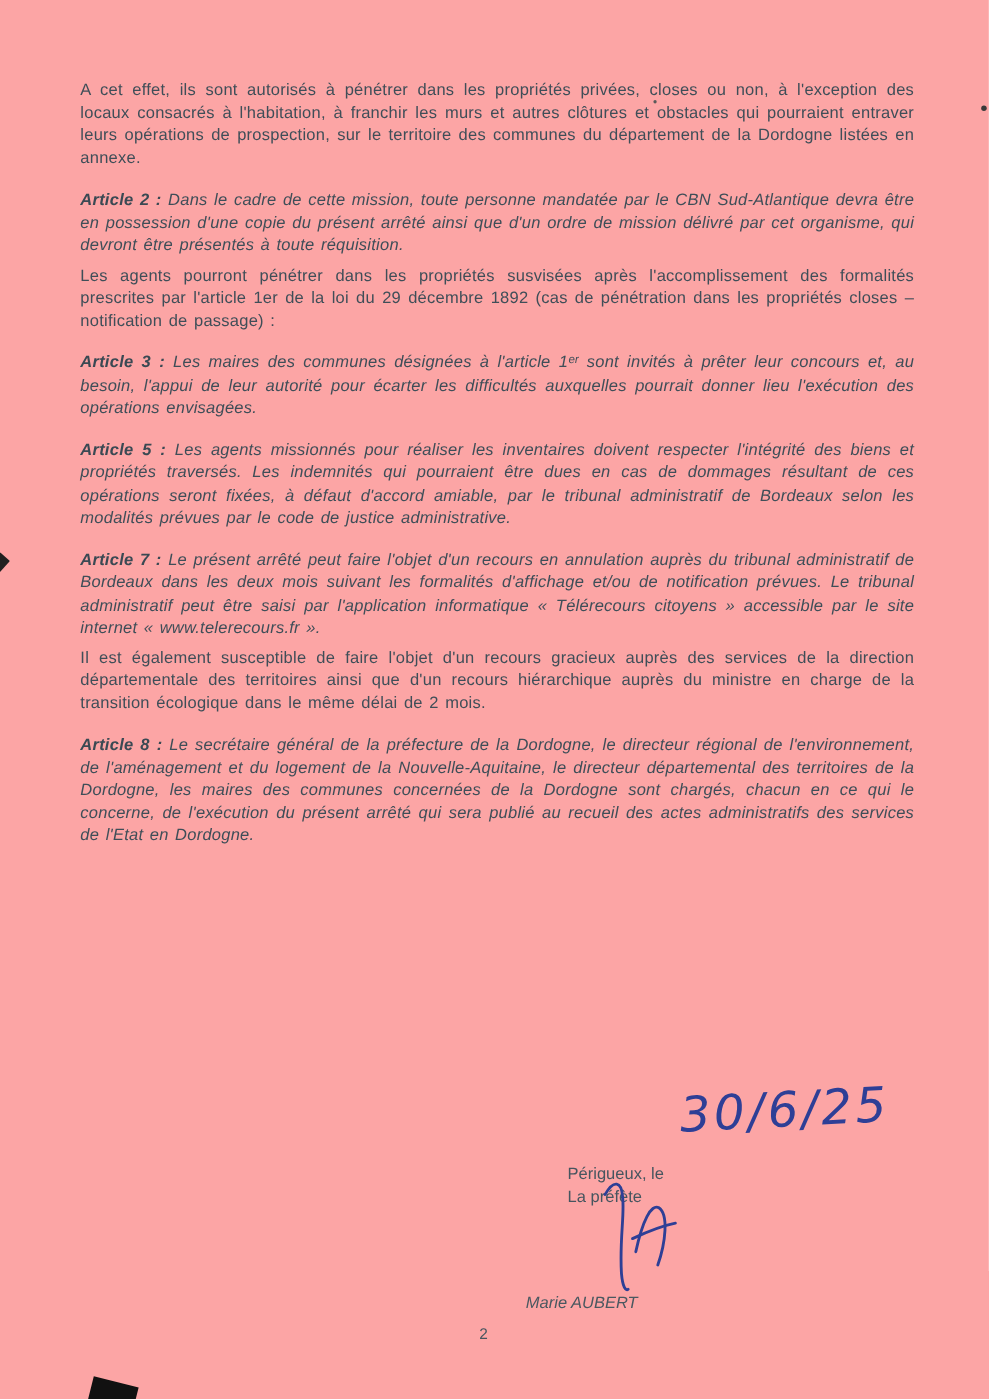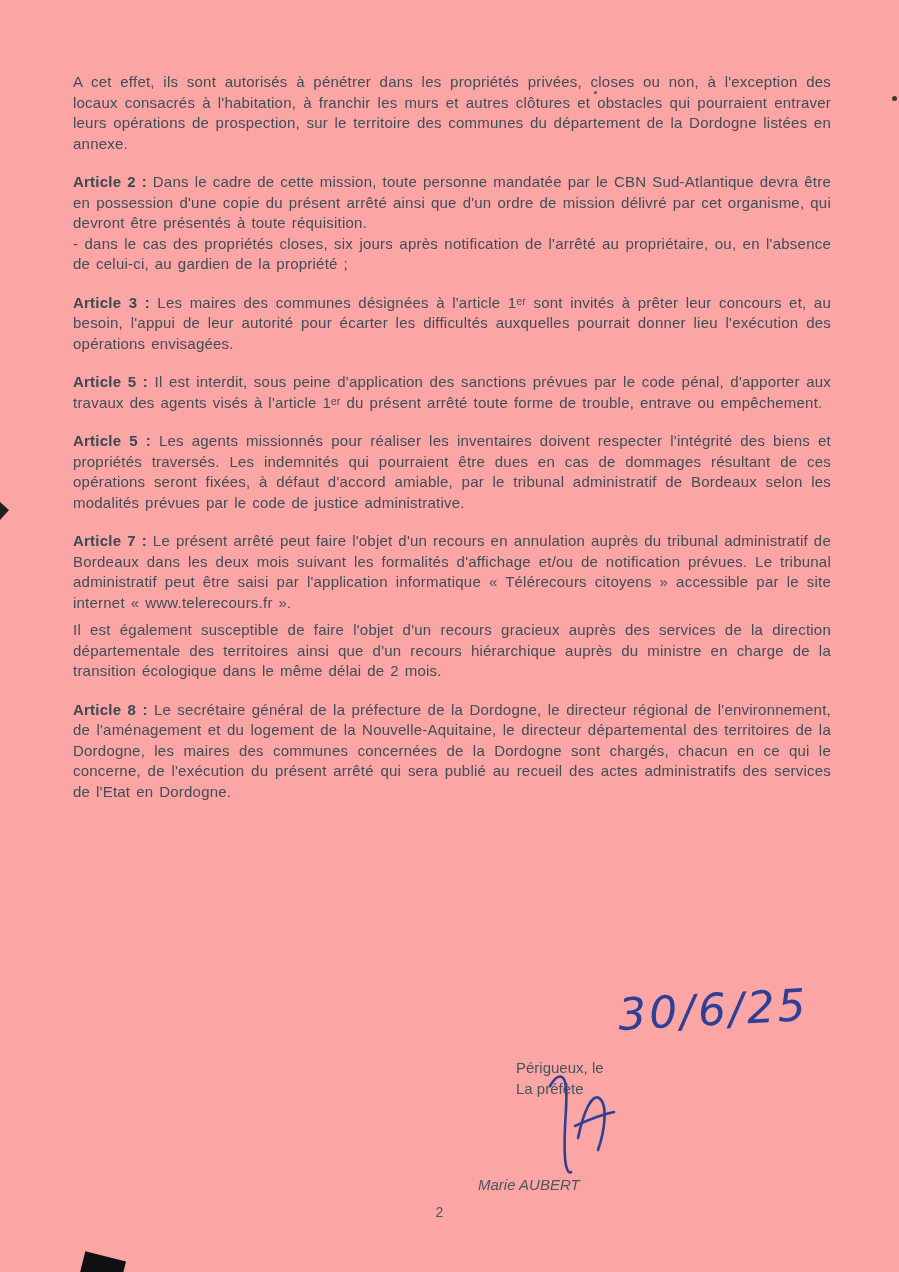--- a/index.html
+++ b/index.html
@@ -19,21 +19,21 @@
     width: 758px;
     font-size: 15px;
     line-height: 20.5px;
     letter-spacing: 0.015em;
     word-spacing: 0.10em;
   }
   .para {
     margin: 0;
     text-align: justify;
   }
-  .article { margin-top: 18px; }
+  .article { margin-top: 18px; font-style: italic; }
   .sub { margin-top: 7px; }
   .art-label { font-weight: 700; color: #3a4953; }
 
   
   .sig-place {
     position: absolute;
     left: 516px;
     top: 1057px;
     font-size: 15px;
     line-height: 21px;
@@ -101,32 +101,28 @@
 <div class="page">
 
   <div class="content">
 
     <p class="para">A cet effet, ils sont autorisés à pénétrer dans les propriétés privées, closes ou non, à l'exception des locaux consacrés à l'habitation, à franchir les murs et autres clôtures et obstacles qui pourraient entraver leurs opérations de prospection, sur le territoire des communes du département de la Dordogne listées en annexe.</p>
 
     <p class="para article">
       <strong class="art-label">Article 2 :</strong>
       <span>Dans le cadre de cette mission, toute personne mandatée par le CBN Sud-Atlantique devra être en possession d'une copie du présent arrêté ainsi que d'un ordre de mission délivré par cet organisme, qui devront être présentés à toute réquisition.</span>
     </p>
-    <p class="para">- dans le cas des propriétés closes, six jours après notification de l'arrêté au propriétaire, ou, en l'absence de celui-ci, au gardien de la propriété ;</p>
+    <p class="para sub">Les agents pourront pénétrer dans les propriétés susvisées après l'accomplissement des formalités prescrites par l'article 1er de la loi du 29 décembre 1892 (cas de pénétration dans les propriétés closes – notification de passage) :</p>
 
     <p class="para article">
       <strong class="art-label">Article 3 :</strong>
       <span>Les maires des communes désignées à l'article 1ᵉʳ sont invités à prêter leur concours et, au besoin, l'appui de leur autorité pour écarter les difficultés auxquelles pourrait donner lieu l'exécution des opérations envisagées.</span>
     </p>
 
 
-    <p class="para article">
-      <strong class="art-label">Article 5 :</strong>
-      <span>Il est interdit, sous peine d'application des sanctions prévues par le code pénal, d'apporter aux travaux des agents visés à l'article 1ᵉʳ du présent arrêté toute forme de trouble, entrave ou empêchement.</span>
-    </p>
 
     <p class="para article">
       <strong class="art-label">Article 5 :</strong>
       <span>Les agents missionnés pour réaliser les inventaires doivent respecter l'intégrité des biens et propriétés traversés. Les indemnités qui pourraient être dues en cas de dommages résultant de ces opérations seront fixées, à défaut d'accord amiable, par le tribunal administratif de Bordeaux selon les modalités prévues par le code de justice administrative.</span>
     </p>
 
     <p class="para article">
       <strong class="art-label">Article 7 :</strong>
       <span>Le présent arrêté peut faire l'objet d'un recours en annulation auprès du tribunal administratif de Bordeaux dans les deux mois suivant les formalités d'affichage et/ou de notification prévues. Le tribunal administratif peut être saisi par l'application informatique « Télérecours citoyens » accessible par le site internet « www.telerecours.fr ».</span>
     </p>

